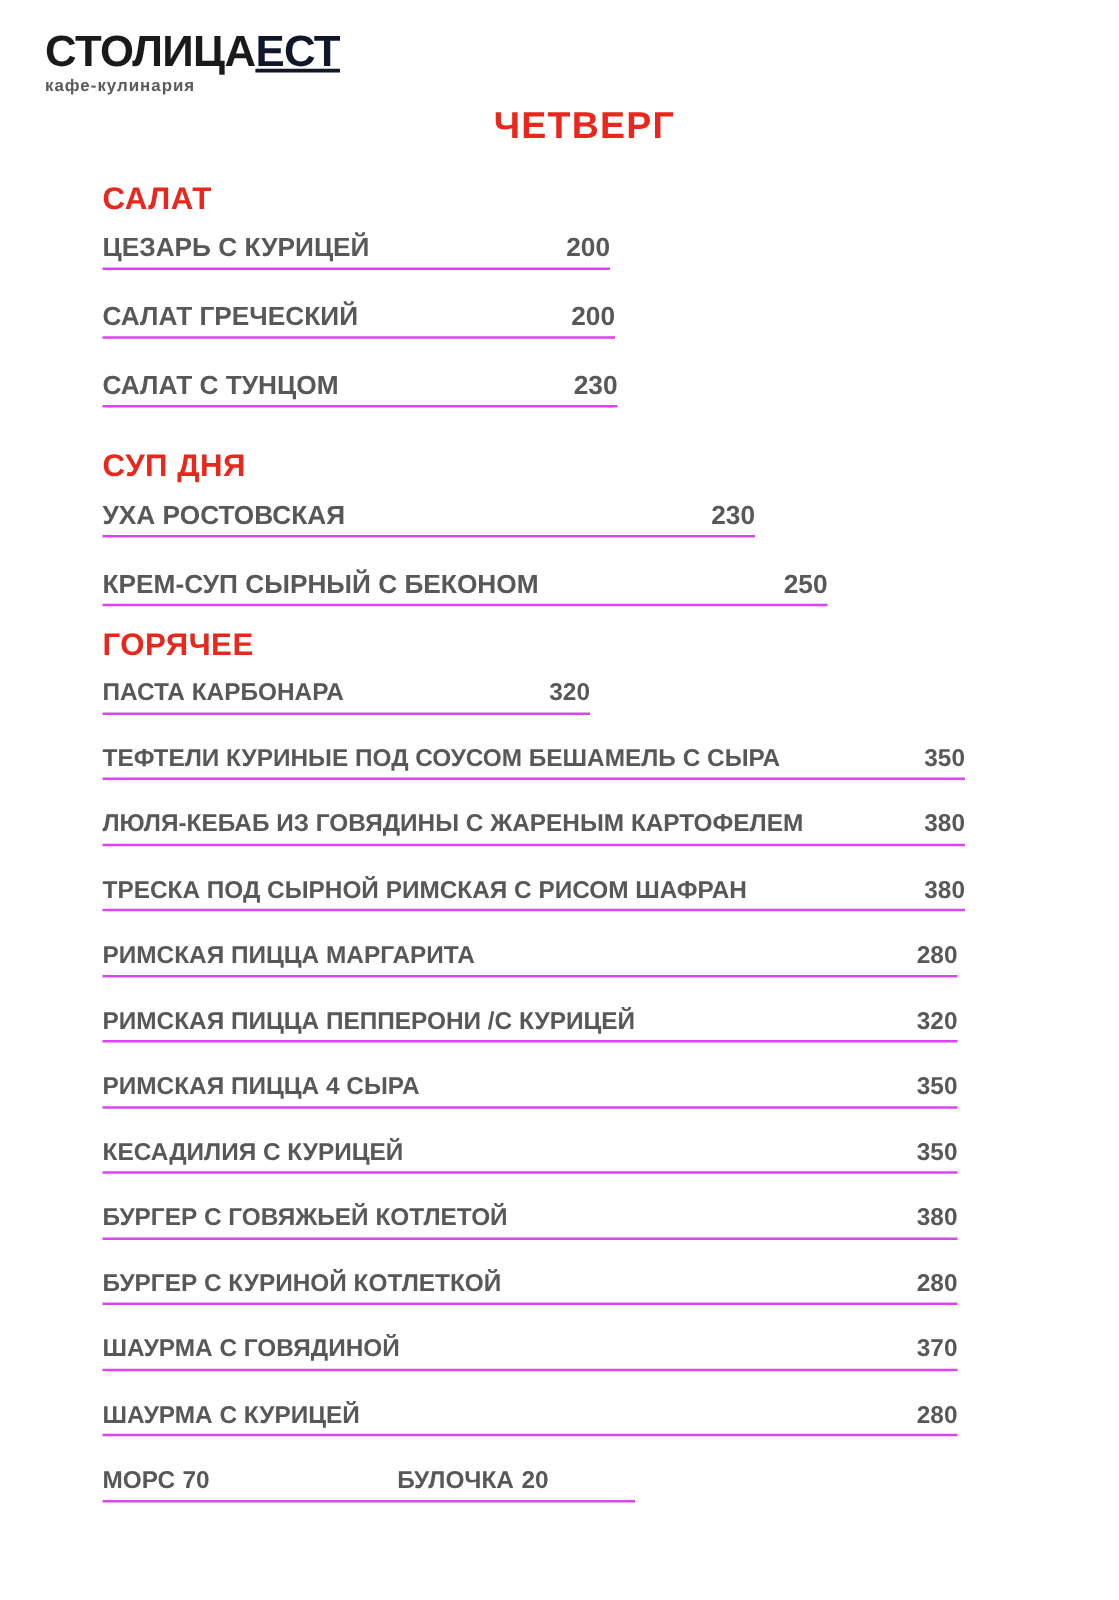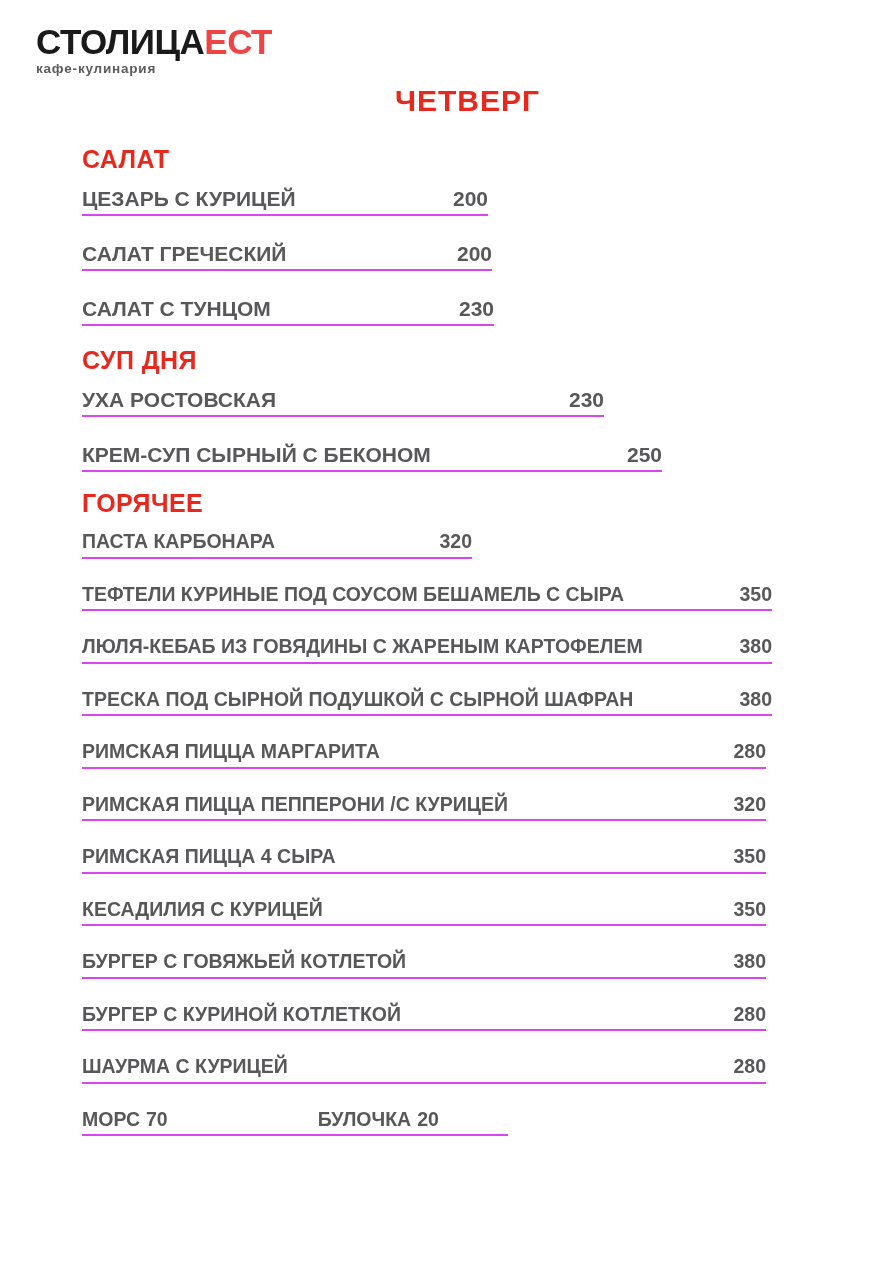--- a/index.html
+++ b/index.html
@@ -31,21 +31,21 @@
   }
   .logo-word {
     font-family: "Liberation Sans", "DejaVu Sans", sans-serif;
     font-weight: 700;
     font-size: 35px;
     letter-spacing: -0.5px;
     line-height: 36px;
     white-space: nowrap;
   }
   .logo-part-dark { color: #1a1a1a; }
-  .logo-part-red  { color: #ef4444; }
+  .logo-part-red  { color: #0f172a; text-decoration: underline; }
   .logo-sub {
     margin-top: 1px;
     font-size: 13.5px;
     font-weight: 700;
     letter-spacing: 0.8px;
     color: #5b5b5d;
     line-height: 15px;
   }
 
   
@@ -73,21 +73,21 @@
 
   .section-heading {
     font-size: 25px;
     font-weight: 700;
     color: #e8281c;
     letter-spacing: 0.4px;
     line-height: 30px;
     margin: 0 0 14px 0;
   }
   .section + .section { margin-top: 16px; }
-  .section-salad  { margin-bottom: 19px; }
+  .section-salad  { margin-bottom: 32px; }
 
   
   .row {
     display: flex;
     align-items: baseline;
     border-bottom: 2px solid #d946ef;
     color: #58585a;
     font-weight: 700;
     line-height: 1.0;
     padding-bottom: 5px;
@@ -194,21 +194,21 @@
         <span class="price">350</span>
       </div>
 
       <div class="row w-690">
         <span class="name">ЛЮЛЯ-КЕБАБ ИЗ ГОВЯДИНЫ С ЖАРЕНЫМ КАРТОФЕЛЕМ</span>
         <span class="spacer"></span>
         <span class="price">380</span>
       </div>
 
       <div class="row w-690">
-        <span class="name">ТРЕСКА ПОД СЫРНОЙ ПОДУШКОЙ С СЫРНОЙ ШАФРАН</span>
+        <span class="name">ТРЕСКА ПОД СЫРНОЙ РИМСКАЯ С РИСОМ ШАФРАН</span>
         <span class="spacer"></span>
         <span class="price">380</span>
       </div>
 
       <div class="row w-684">
         <span class="name">РИМСКАЯ ПИЦЦА МАРГАРИТА</span>
         <span class="spacer"></span>
         <span class="price">280</span>
       </div>
 
@@ -235,20 +235,25 @@
         <span class="spacer"></span>
         <span class="price">380</span>
       </div>
 
       <div class="row w-684">
         <span class="name">БУРГЕР С КУРИНОЙ КОТЛЕТКОЙ</span>
         <span class="spacer"></span>
         <span class="price">280</span>
       </div>
 
+      <div class="row w-684">
+        <span class="name">ШАУРМА С ГОВЯДИНОЙ</span>
+        <span class="spacer"></span>
+        <span class="price">370</span>
+      </div>
 
       <div class="row w-684">
         <span class="name">ШАУРМА С КУРИЦЕЙ</span>
         <span class="spacer"></span>
         <span class="price">280</span>
       </div>
 
       <div class="row w-426 dual">
         <span class="name">МОРС</span>
         <span class="price">70</span>

